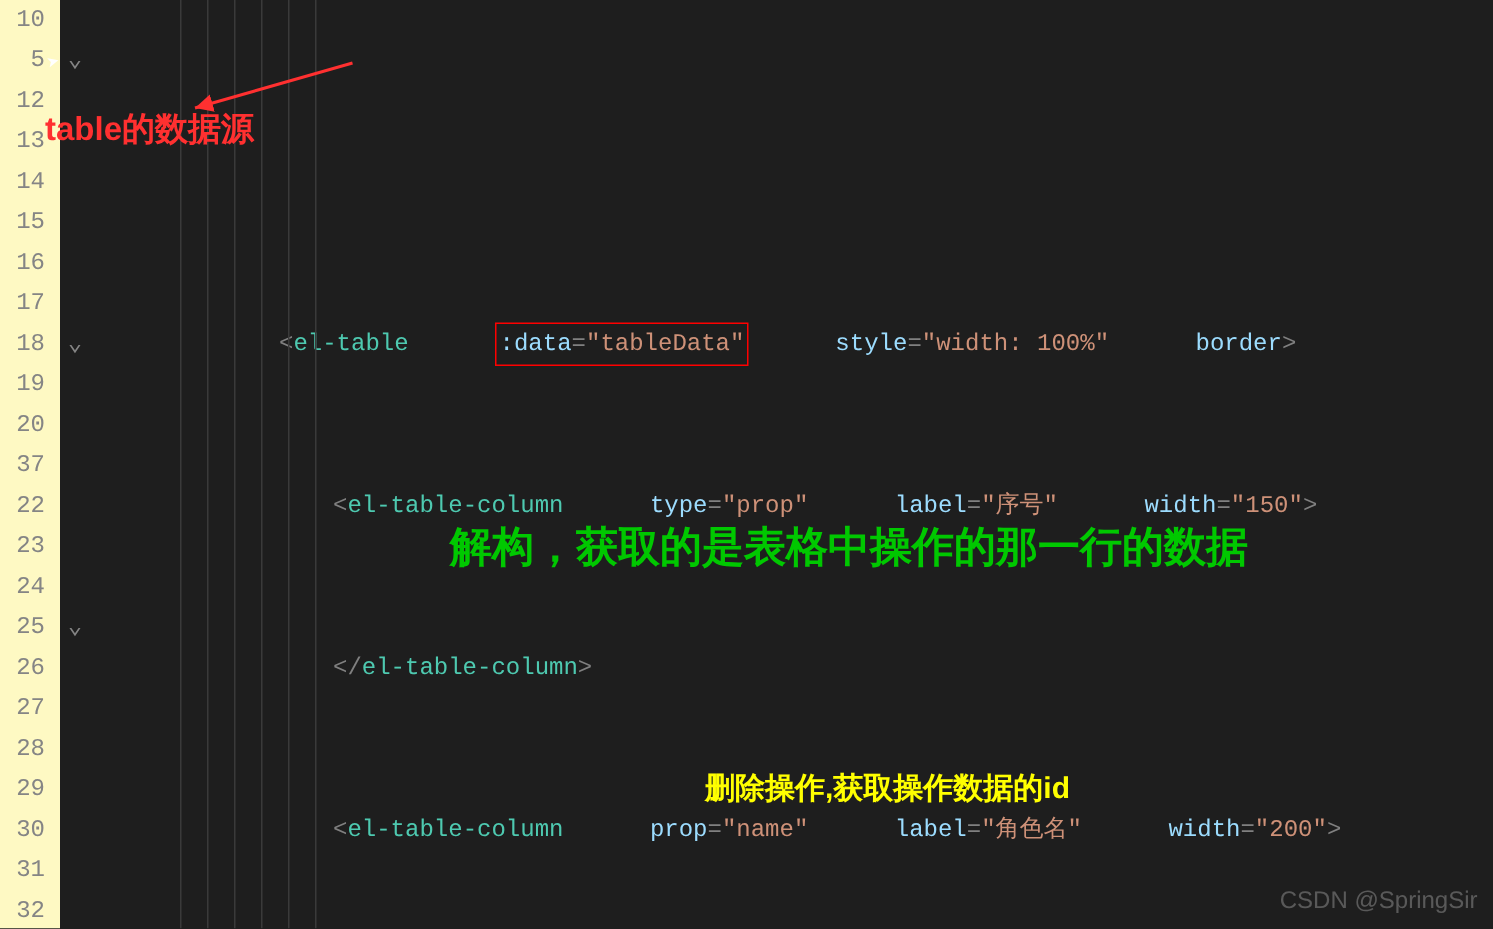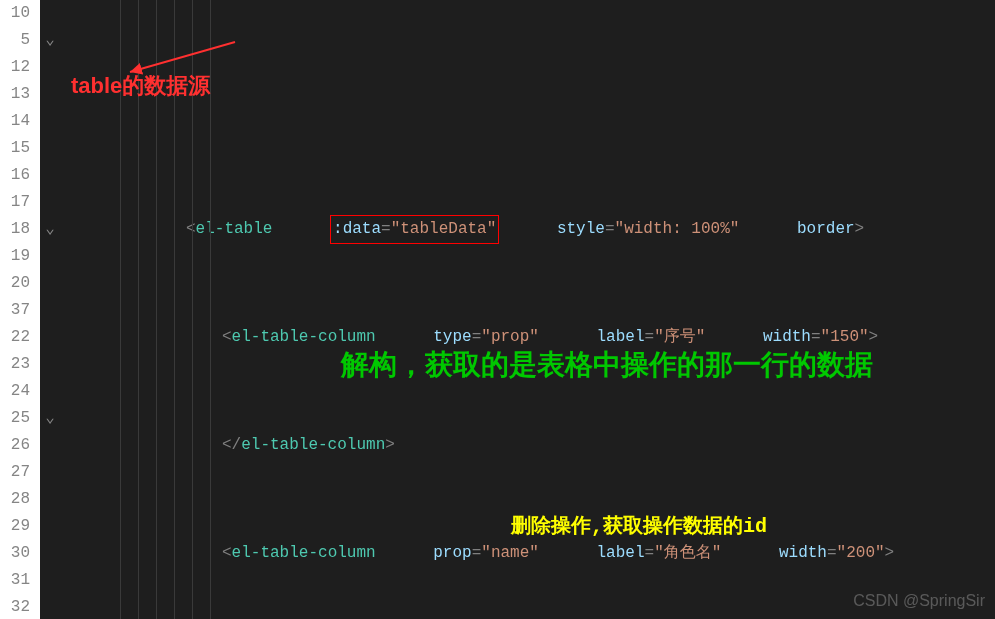--- a/index.html
+++ b/index.html
@@ -9,21 +9,21 @@
       font-size: 16px;
       line-height: 27px;
       color: #d4d4d4;
       width: 995px;
       height: 619px;
       overflow: hidden;
       position: relative;
     }
     .editor { display: flex; height: 100%; }
     .gutter {
-      background: #ffffff;
+      background: #fef9c3;
       color: #858585;
       text-align: right;
       padding: 0 10px 0 0;
       width: 40px;
       user-select: none;
       flex-shrink: 0;
     }
     .fold-col {
       width: 20px;
       color: #858585;
@@ -44,25 +44,24 @@
     .str { color: #ce9178; }
     .red-box {
       border: 1.5px solid #ff0000;
       padding: 0 2px;
     }
     .annotation {
       position: absolute;
       font-weight: bold;
       font-family: 'Microsoft YaHei', sans-serif;
       pointer-events: none;
-      margin-left: 41px;
     }
     .ann-red { color: #ff3030; }
     .ann-green { color: #00c800; }
-    .ann-yellow { color: #ffff00; font-family: Liberation Mono, monospace; }
+    .ann-yellow { color: #ffff00; }
     .arrow {
       position: absolute;
       pointer-events: none;
     }
     .watermark {
       position: absolute;
       bottom: 5px;
       right: 10px;
       color: rgba(200,200,200,0.35);
       font-family: sans-serif;

